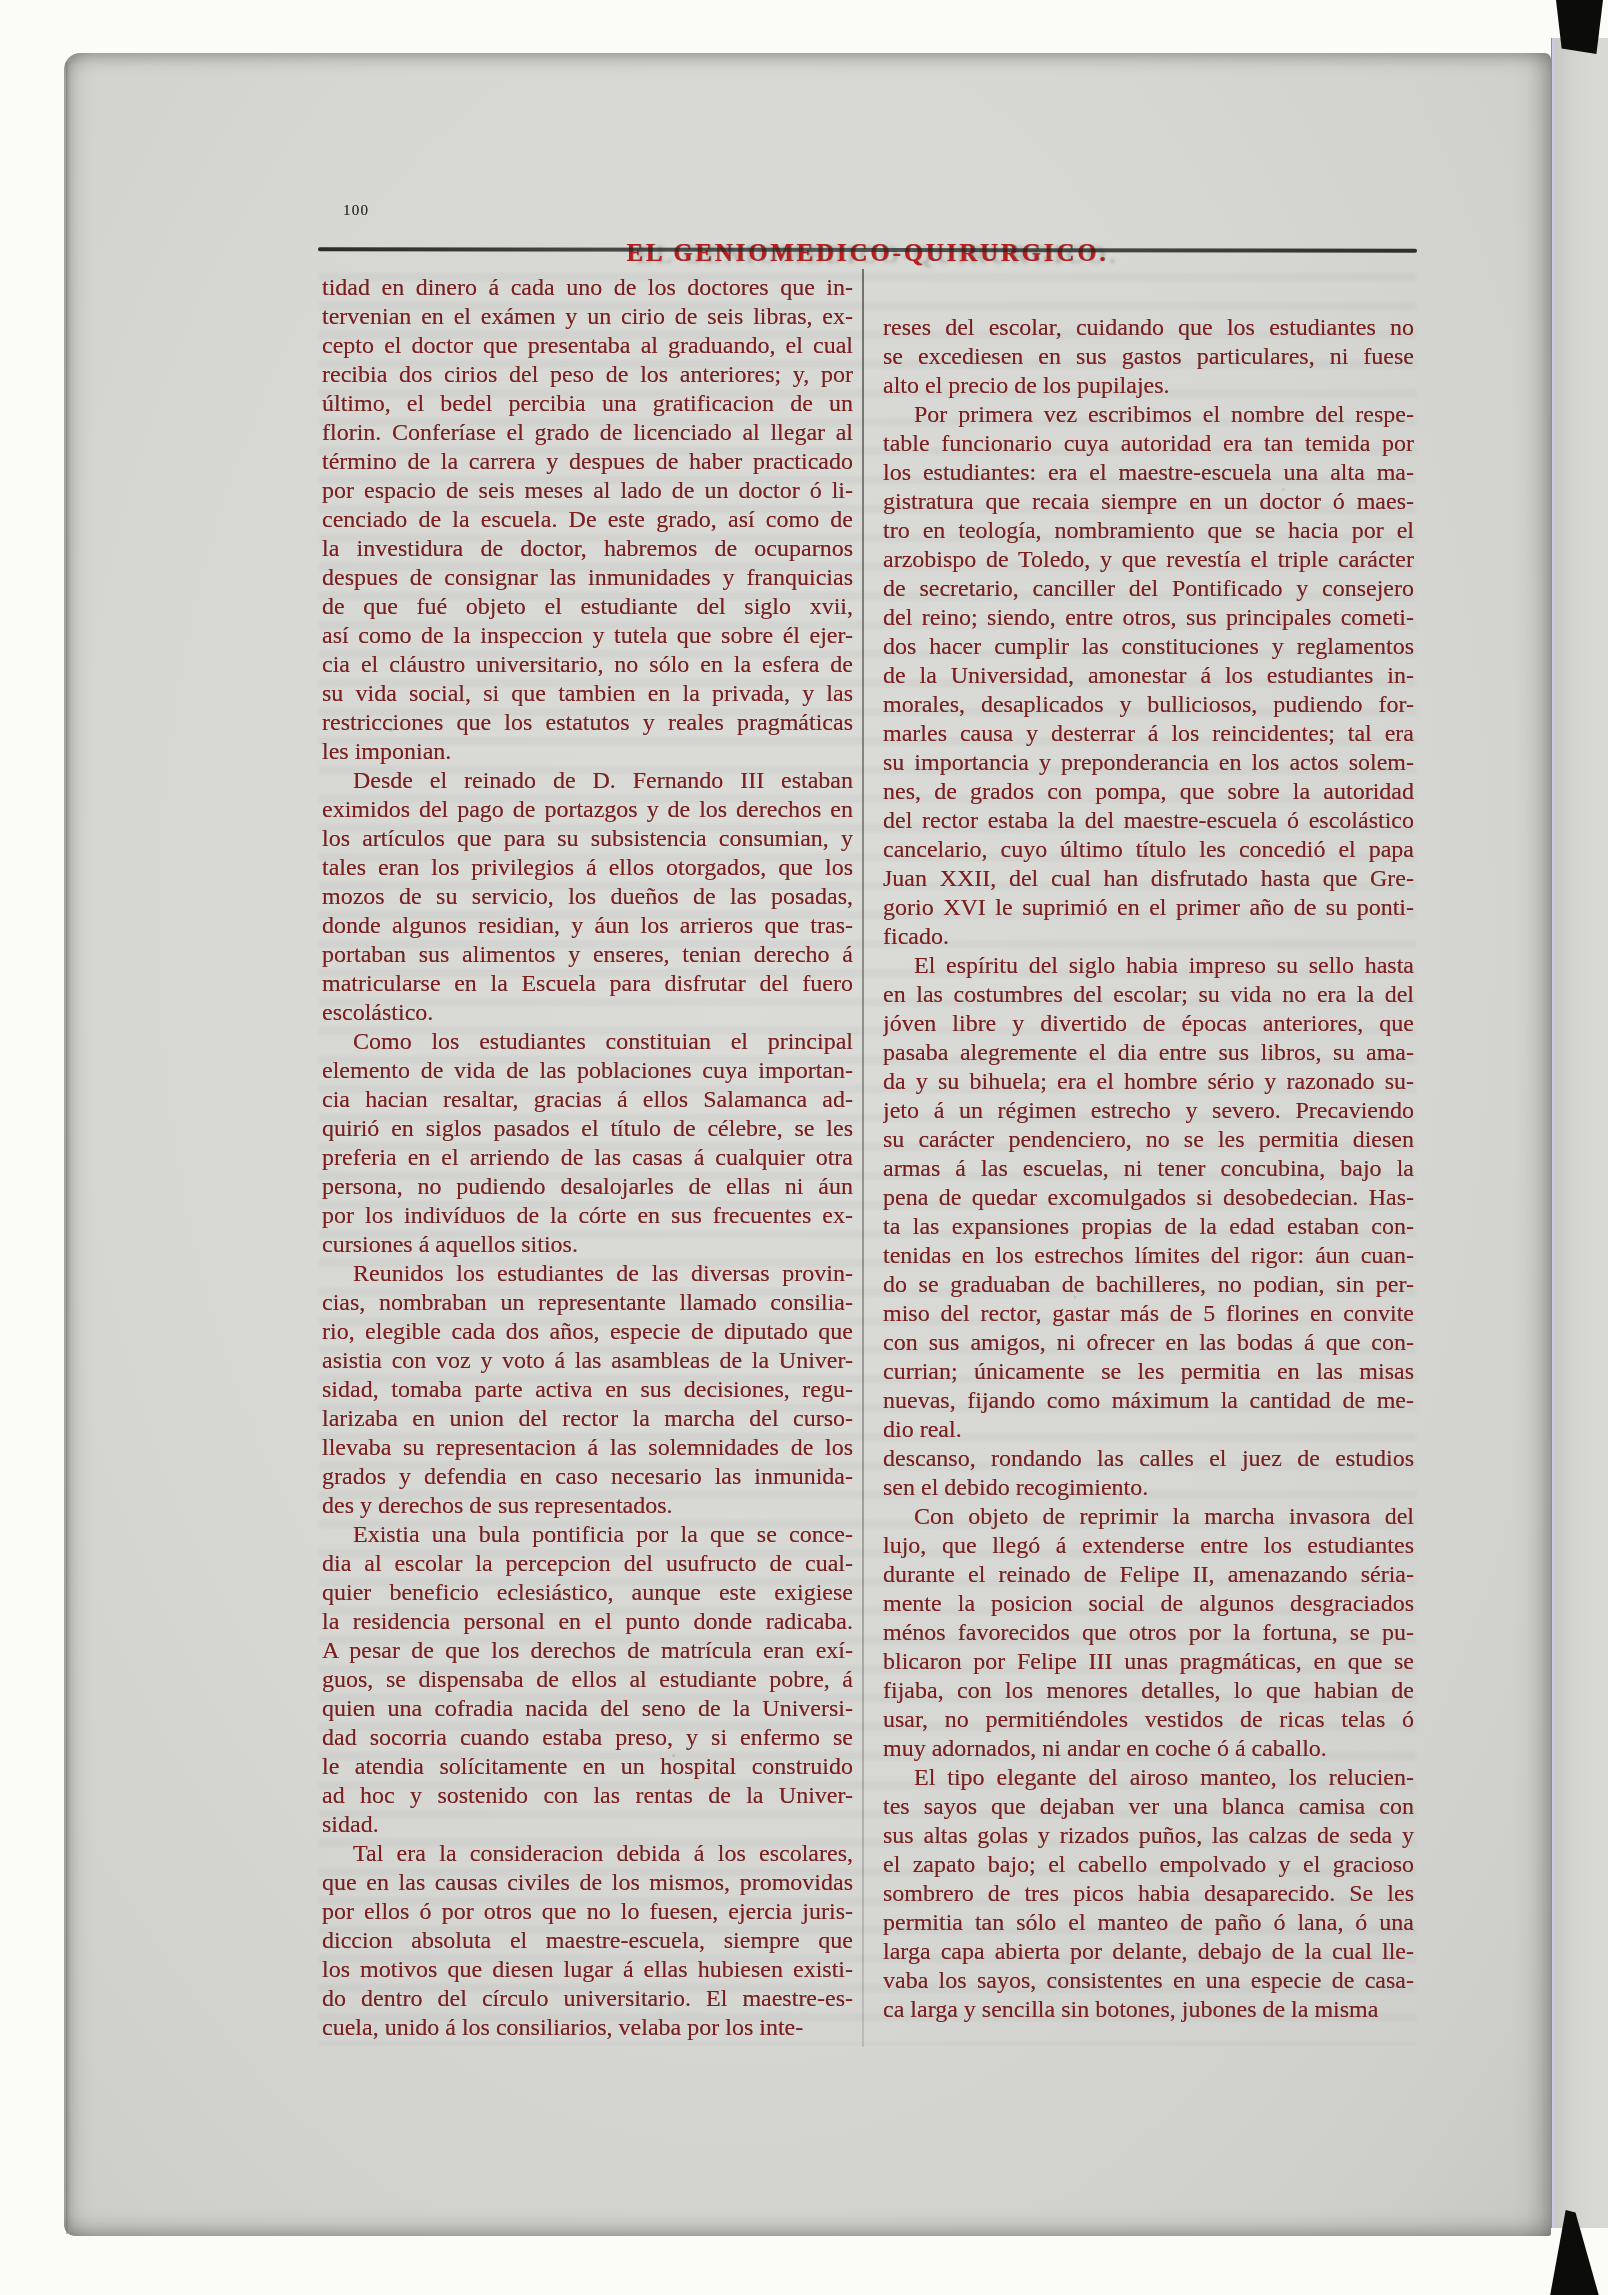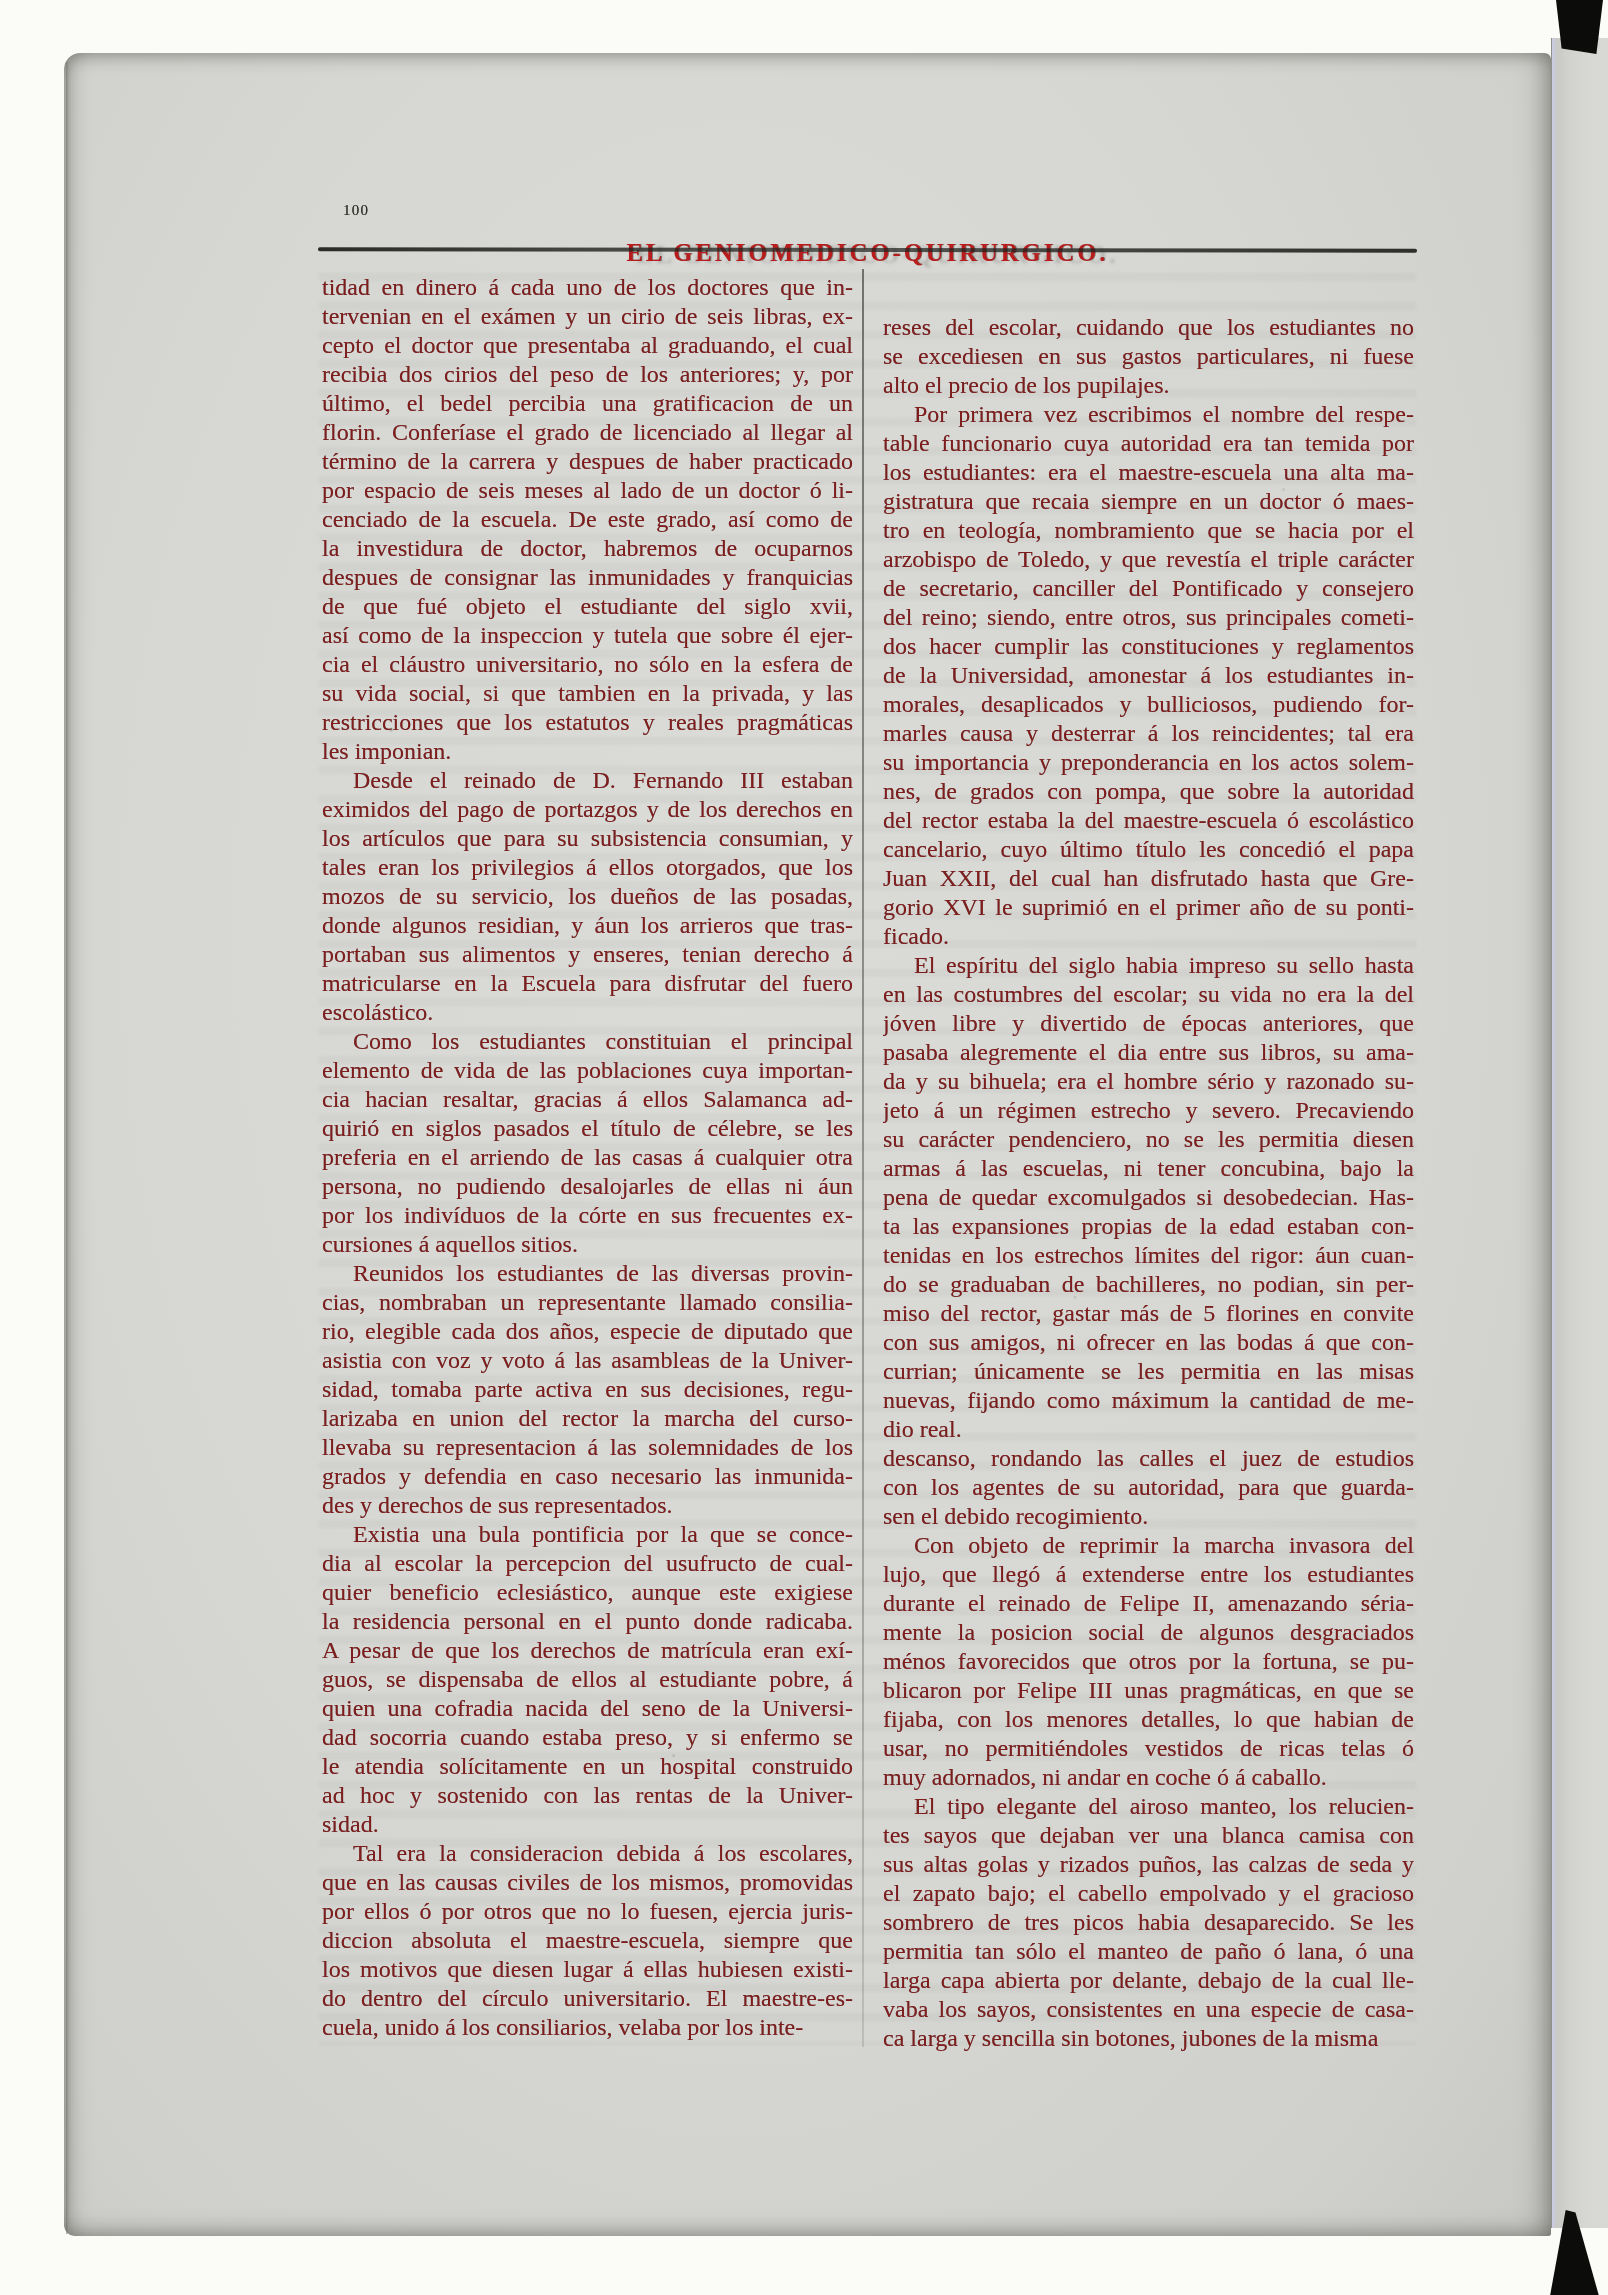--- a/index.html
+++ b/index.html
@@ -201,21 +201,20 @@
       <div class="tline">pena de quedar excomulgados si desobedecian. Has-</div>
       <div class="tline">ta las expansiones propias de la edad estaban con-</div>
       <div class="tline">tenidas en los estrechos límites del rigor: áun cuan-</div>
       <div class="tline">do se graduaban de bachilleres, no podian, sin per-</div>
       <div class="tline">miso del rector, gastar más de 5 florines en convite</div>
       <div class="tline">con sus amigos, ni ofrecer en las bodas á que con-</div>
       <div class="tline">currian; únicamente se les permitia en las misas</div>
       <div class="tline">nuevas, fijando como máximum la cantidad de me-</div>
       <div class="tline endp">dio real.</div>
       <div class="tline">descanso, rondando las calles el juez de estudios</div>
-      <div class="tline">con los agentes de su autoridad, para que guarda-</div>
       <div class="tline endp">sen el debido recogimiento.</div>
       <div class="tline ind">Con objeto de reprimir la marcha invasora del</div>
       <div class="tline">lujo, que llegó á extenderse entre los estudiantes</div>
       <div class="tline">durante el reinado de Felipe II, amenazando séria-</div>
       <div class="tline">mente la posicion social de algunos desgraciados</div>
       <div class="tline">ménos favorecidos que otros por la fortuna, se pu-</div>
       <div class="tline">blicaron por Felipe III unas pragmáticas, en que se</div>
       <div class="tline">fijaba, con los menores detalles, lo que habian de</div>
       <div class="tline">usar, no permitiéndoles vestidos de ricas telas ó</div>
       <div class="tline endp">muy adornados, ni andar en coche ó á caballo.</div>

